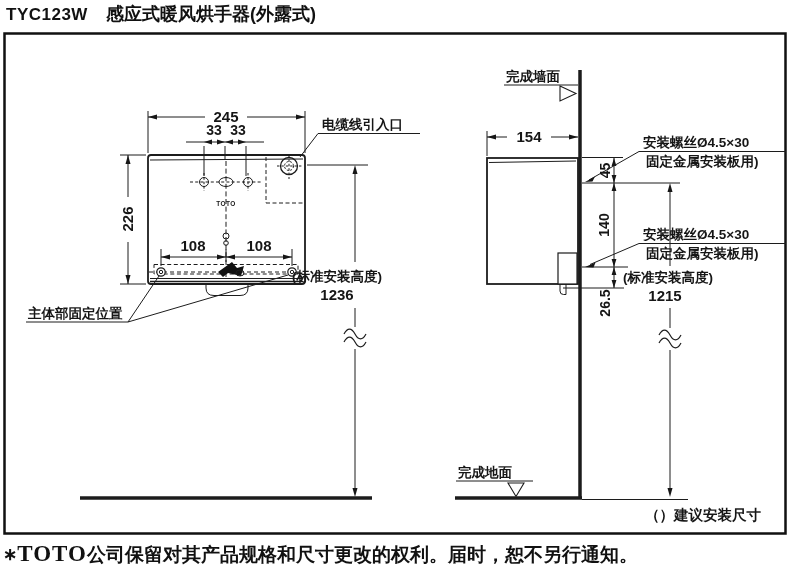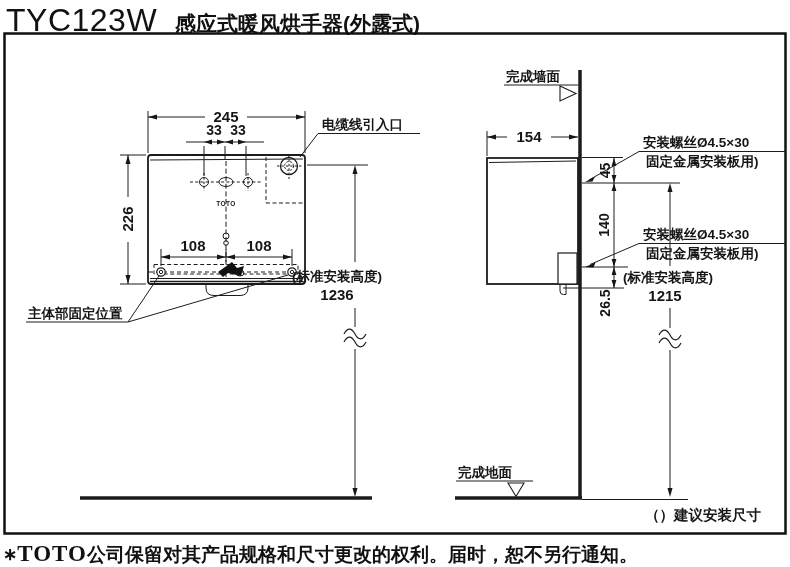--- a/index.html
+++ b/index.html
@@ -1,20 +1,20 @@
 <!DOCTYPE html>
 <html><head>
 <meta charset="utf-8">
 <style>
   html,body{margin:0;padding:0;background:#ffffff;}
   body{width:790px;height:567px;position:relative;overflow:hidden;
        font-family:"Liberation Sans",sans-serif;color:#111;}
   .title-row{position:absolute;top:2px;left:6px;display:flex;align-items:baseline;gap:18px;white-space:nowrap;}
-  .title-row .model{font-size:32px;font-weight:normal;letter-spacing:0.5px;text-align:center;}
-  .title-row .product{font-size:21px;font-weight:bold;}
+  .title-row .model{font-size:17px;font-weight:bold;letter-spacing:0.5px;text-align:center;}
+  .title-row .product{font-size:18px;font-weight:bold;}
   svg{position:absolute;top:0;left:0;}
   svg text{font-family:"Liberation Sans",sans-serif;fill:#161616;}
   .dim{font-size:15px;font-weight:bold;}
   .dimS{font-size:14px;font-weight:bold;}
   .lbl{font-size:13.5px;font-weight:bold;}
   .logo{font-size:6.5px;font-weight:bold;letter-spacing:0.4px;}
   .footnote{position:absolute;top:541px;left:3px;white-space:nowrap;
             font-weight:bold;font-size:19px;text-align:center;}
   .footnote .mark{font-size:17px;vertical-align:1px;}
   .footnote .brand{font-family:"Liberation Serif",serif;font-size:23px;letter-spacing:1px;}

